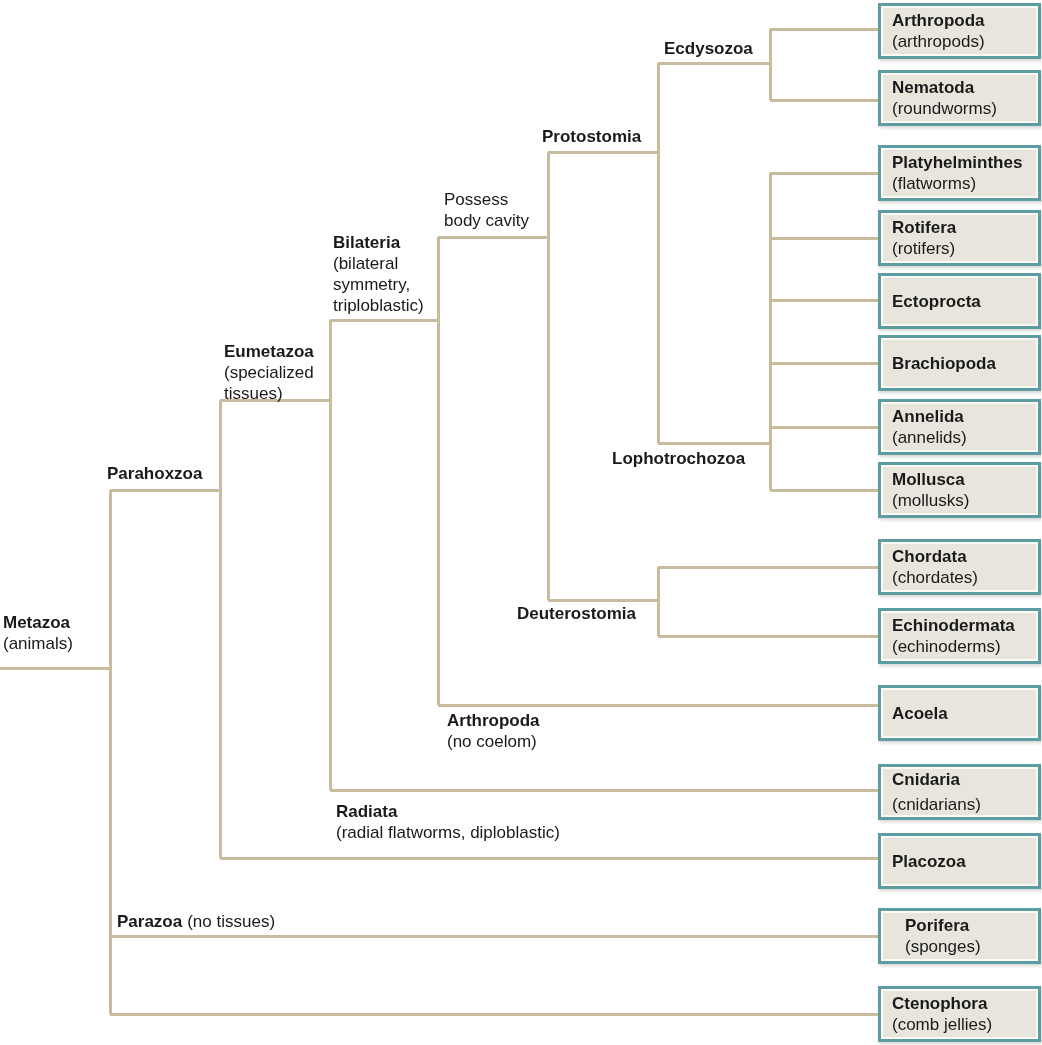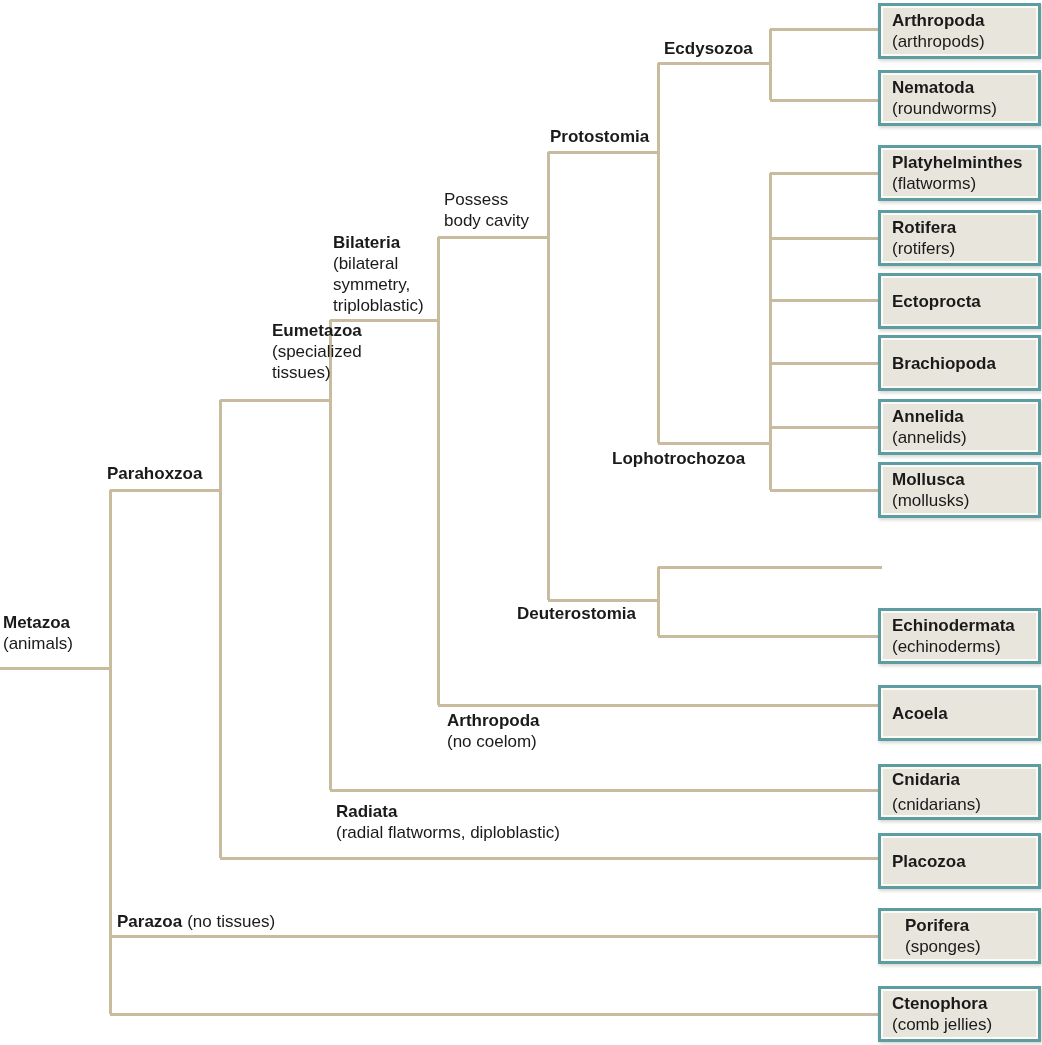--- a/index.html
+++ b/index.html
@@ -84,21 +84,21 @@
   </div>
 
   <div class="tree-label" style="left:107px;top:463px;">
     <div class="lbl-name">Parahoxzoa</div>
   </div>
 
   <div class="tree-label lbl-inline" style="left:117px;top:911px;">
     <span class="lbl-name">Parazoa</span><span class="lbl-detail">(no tissues)</span>
   </div>
 
-  <div class="tree-label" style="left:224px;top:320px;width:110px;margin-left:48px;">
+  <div class="tree-label" style="left:224px;top:341px;width:110px;">
     <div class="lbl-name">Eumetazoa</div>
     <div class="lbl-detail">(specialized tissues)</div>
   </div>
 
   <div class="tree-label" style="left:333px;top:232px;width:106px;">
     <div class="lbl-name">Bilateria</div>
     <div class="lbl-detail">(bilateral symmetry, triploblastic)</div>
   </div>
 
   <div class="tree-label" style="left:444px;top:189px;width:100px;">
@@ -108,21 +108,21 @@
   <div class="tree-label" style="left:447px;top:710px;width:150px;">
     <div class="lbl-name">Arthropoda</div>
     <div class="lbl-detail">(no coelom)</div>
   </div>
 
   <div class="tree-label" style="left:336px;top:801px;width:280px;">
     <div class="lbl-name">Radiata</div>
     <div class="lbl-detail">(radial flatworms, diploblastic)</div>
   </div>
 
-  <div class="tree-label" style="left:542px;top:126px;margin-left:8px;">
+  <div class="tree-label" style="left:542px;top:126px;">
     <div class="lbl-name">Protostomia</div>
   </div>
 
   <div class="tree-label" style="left:517px;top:603px;">
     <div class="lbl-name">Deuterostomia</div>
   </div>
 
   <div class="tree-label" style="left:664px;top:38px;">
     <div class="lbl-name">Ecdysozoa</div>
   </div>
@@ -156,20 +156,24 @@
     <span class="taxon-common"></span>
   </div>
   <div class="taxon-box" style="top:399px;">
     <span class="taxon-name">Annelida</span>
     <span class="taxon-common">(annelids)</span>
   </div>
   <div class="taxon-box" style="top:462px;">
     <span class="taxon-name">Mollusca</span>
     <span class="taxon-common">(mollusks)</span>
   </div>
+  <div class="taxon-box" style="top:539px;">
+    <span class="taxon-name">Chordata</span>
+    <span class="taxon-common">(chordates)</span>
+  </div>
   <div class="taxon-box" style="top:608px;">
     <span class="taxon-name">Echinodermata</span>
     <span class="taxon-common">(echinoderms)</span>
   </div>
   <div class="taxon-box" style="top:685px;">
     <span class="taxon-name">Acoela</span>
     <span class="taxon-common"></span>
   </div>
   <div class="taxon-box" style="top:764px;justify-content:space-between;">
     <span class="taxon-name">Cnidaria</span>

